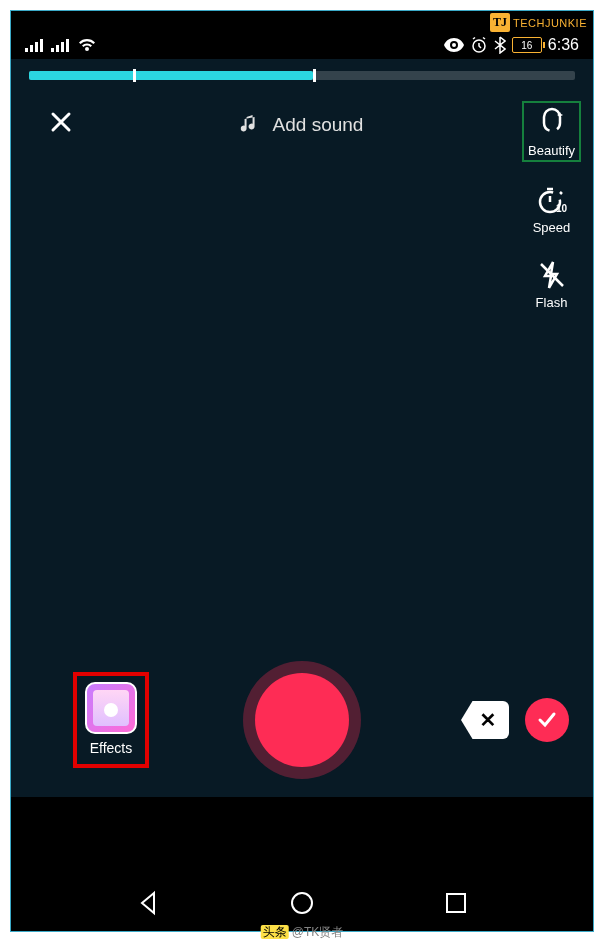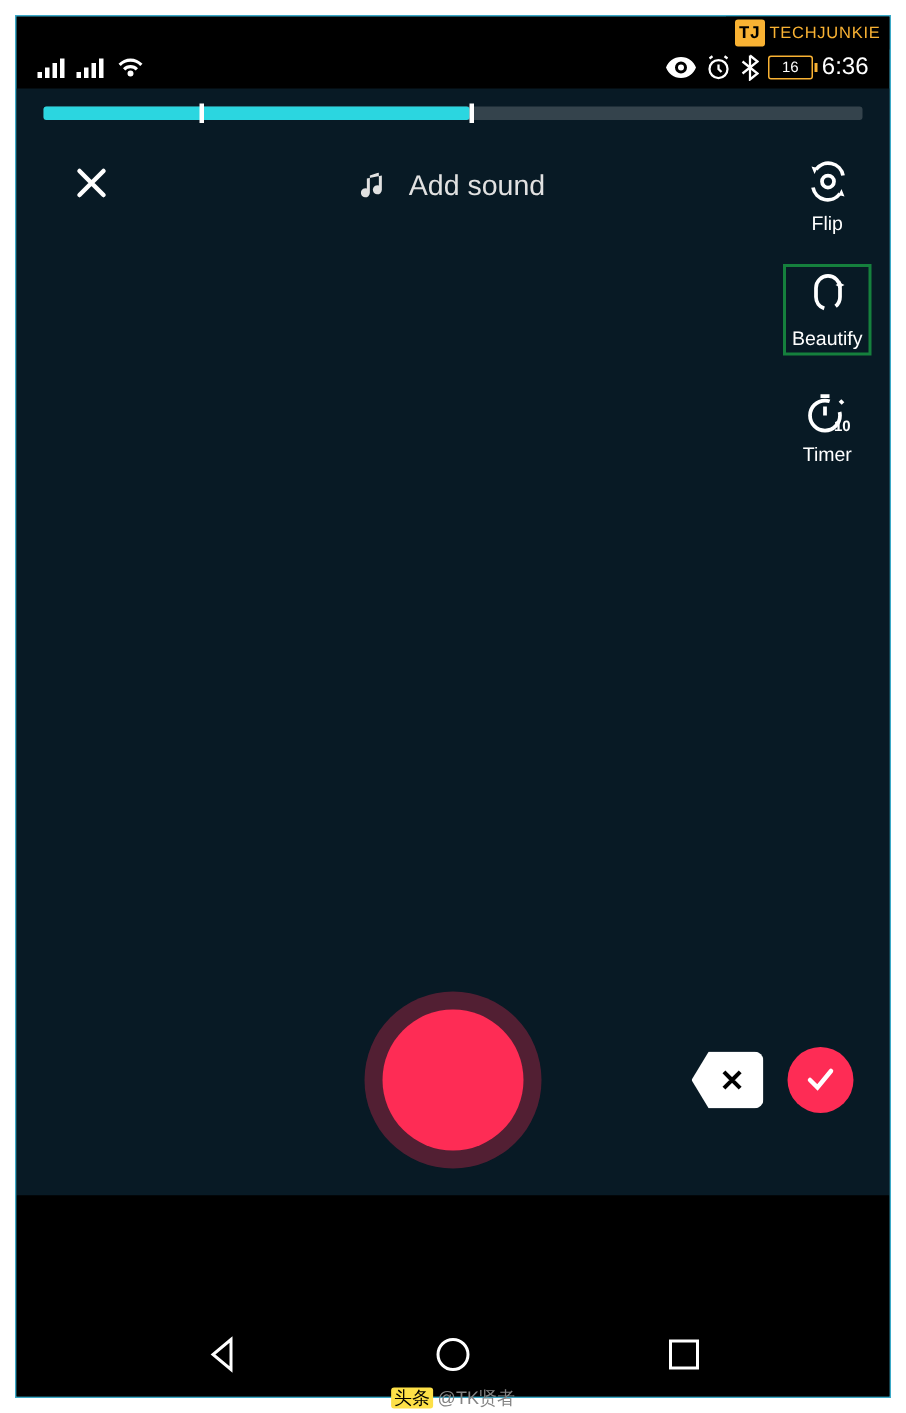--- a/index.html
+++ b/index.html
@@ -36,21 +36,21 @@
       align-items: center;
       gap: 3px;
     }
     .logo-badge {
       background: #f9b233;
       color: #000;
       font-weight: 900;
       font-size: 12px;
       padding: 2px 3px;
       border-radius: 2px;
-      font-family: Liberation Mono, monospace;
+      font-family: Liberation Serif, serif;
     }
     .logo-text {
       color: #f9b233;
       font-size: 11px;
       font-weight: 400;
       letter-spacing: 0.5px;
     }
     
     .status-bar {
       position: absolute;
@@ -424,52 +424,57 @@
       </div>
       <div class="add-sound">
         <svg width="18" height="20" viewBox="0 0 18 20">
             <path fill="#e1e1e1" d="M6 2v11.5a3 3 0 11-2-2.8V4l10-2v9.5a3 3 0 11-2-2.8V0L6 2z"></path>
           </svg>
         <span>Add sound</span>
       </div>
     </div>
 
     <div class="sidebar">
-      <div class="sidebar-item">
-        <div class="sidebar-icon">
-          <svg width="32" height="32" viewBox="0 0 32 32">
-              <path fill="none" stroke="#fff" stroke-width="2.5" d="M26 12a10 10 0 00-18-4M6 20a10 10 0 0018 4"></path>
-              <circle cx="16" cy="16" r="4" fill="none" stroke="#fff" stroke-width="2.5"></circle>
-              <path fill="#fff" d="M5 6l4 1-2 4zM27 26l-4-1 2-4z"></path>
-            </svg>
-        </div>
-        <span class="sidebar-label">Flip</span>
-      </div>
       <div class="sidebar-item highlighted">
         <div class="sidebar-icon">
           <svg width="32" height="32" viewBox="0 0 32 32">
               <path fill="none" stroke="#fff" stroke-width="2.5" d="M8 10a8 8 0 0116 0v6a8 8 0 01-16 0v-6z" stroke-dasharray="38 8"></path>
               <path fill="#fff" d="M24 5l1 2 2 1-2 1-1 2-1-2-2-1 2-1z"></path>
             </svg>
         </div>
         <span class="sidebar-label">Beautify</span>
       </div>
       <div class="sidebar-item">
         <div class="sidebar-icon">
           <svg width="32" height="32" viewBox="0 0 32 32">
               <circle cx="14" cy="18" r="10" fill="none" stroke="#fff" stroke-width="2.5" stroke-dasharray="50 10"></circle>
               <path stroke="#fff" stroke-width="2.5" d="M14 12v6M11 5h6M24 8l2 2"></path>
               <text x="20" y="28" fill="#fff" font-size="10" font-weight="700">10</text>
             </svg>
         </div>
-        <span class="sidebar-label">Timer</span>
+        <span class="sidebar-label">Speed</span>
+      </div>
+      <div class="sidebar-item">
+        <div class="sidebar-icon">
+          <svg width="32" height="32" viewBox="0 0 32 32">
+              <path fill="none" stroke="#fff" stroke-width="2.5" d="M17 3l-8 14h6l-2 12 8-14h-6z"></path>
+              <path stroke="#fff" stroke-width="2.5" d="M5 5l22 22"></path>
+            </svg>
+        </div>
+        <span class="sidebar-label">Flash</span>
       </div>
     </div>
 
     <div class="bottom-controls">
+      <div class="effects-btn">
+        <div class="effects-thumb">
+          <div class="effects-thumb-inner"></div>
+        </div>
+        <span class="effects-label">Effects</span>
+      </div>
       <div class="record-btn">
         <div class="record-inner"></div>
       </div>
       <div class="right-btns">
         <div class="delete-btn">
           <span class="delete-btn-x">✕</span>
         </div>
         <div class="check-btn">
           <svg width="22" height="22" viewBox="0 0 22 22">
               <path fill="none" stroke="#fff" stroke-width="3" stroke-linecap="round" d="M4 11l5 5 9-11"></path>

